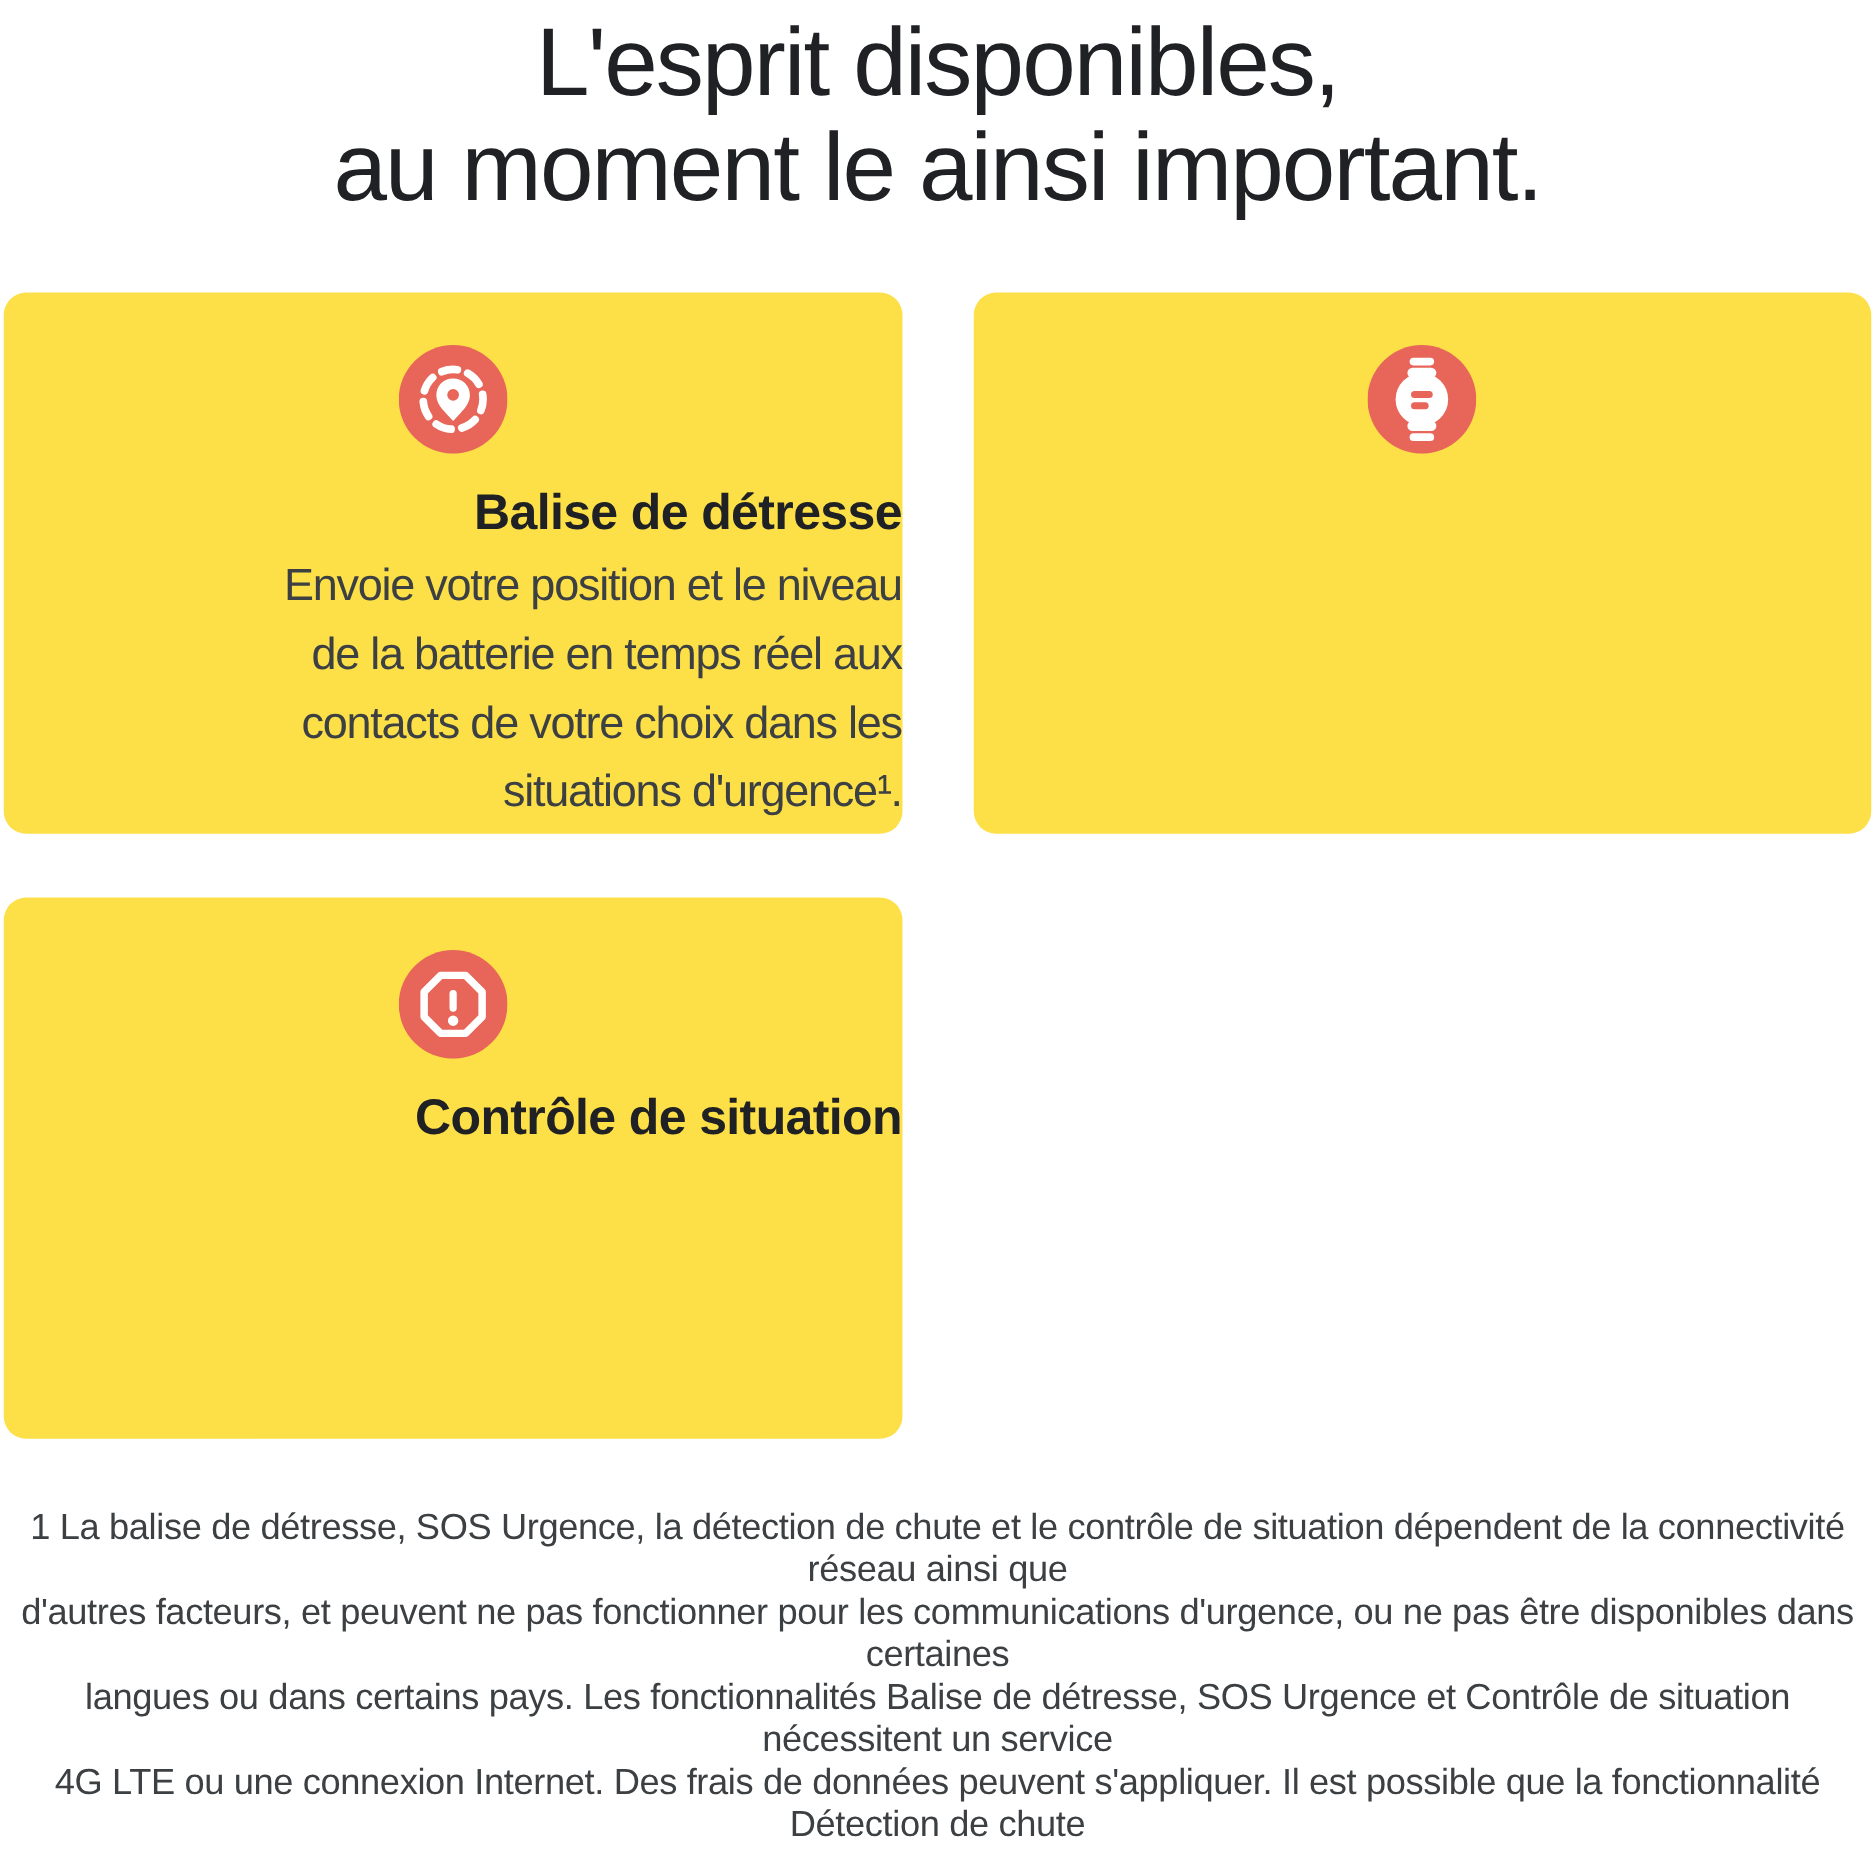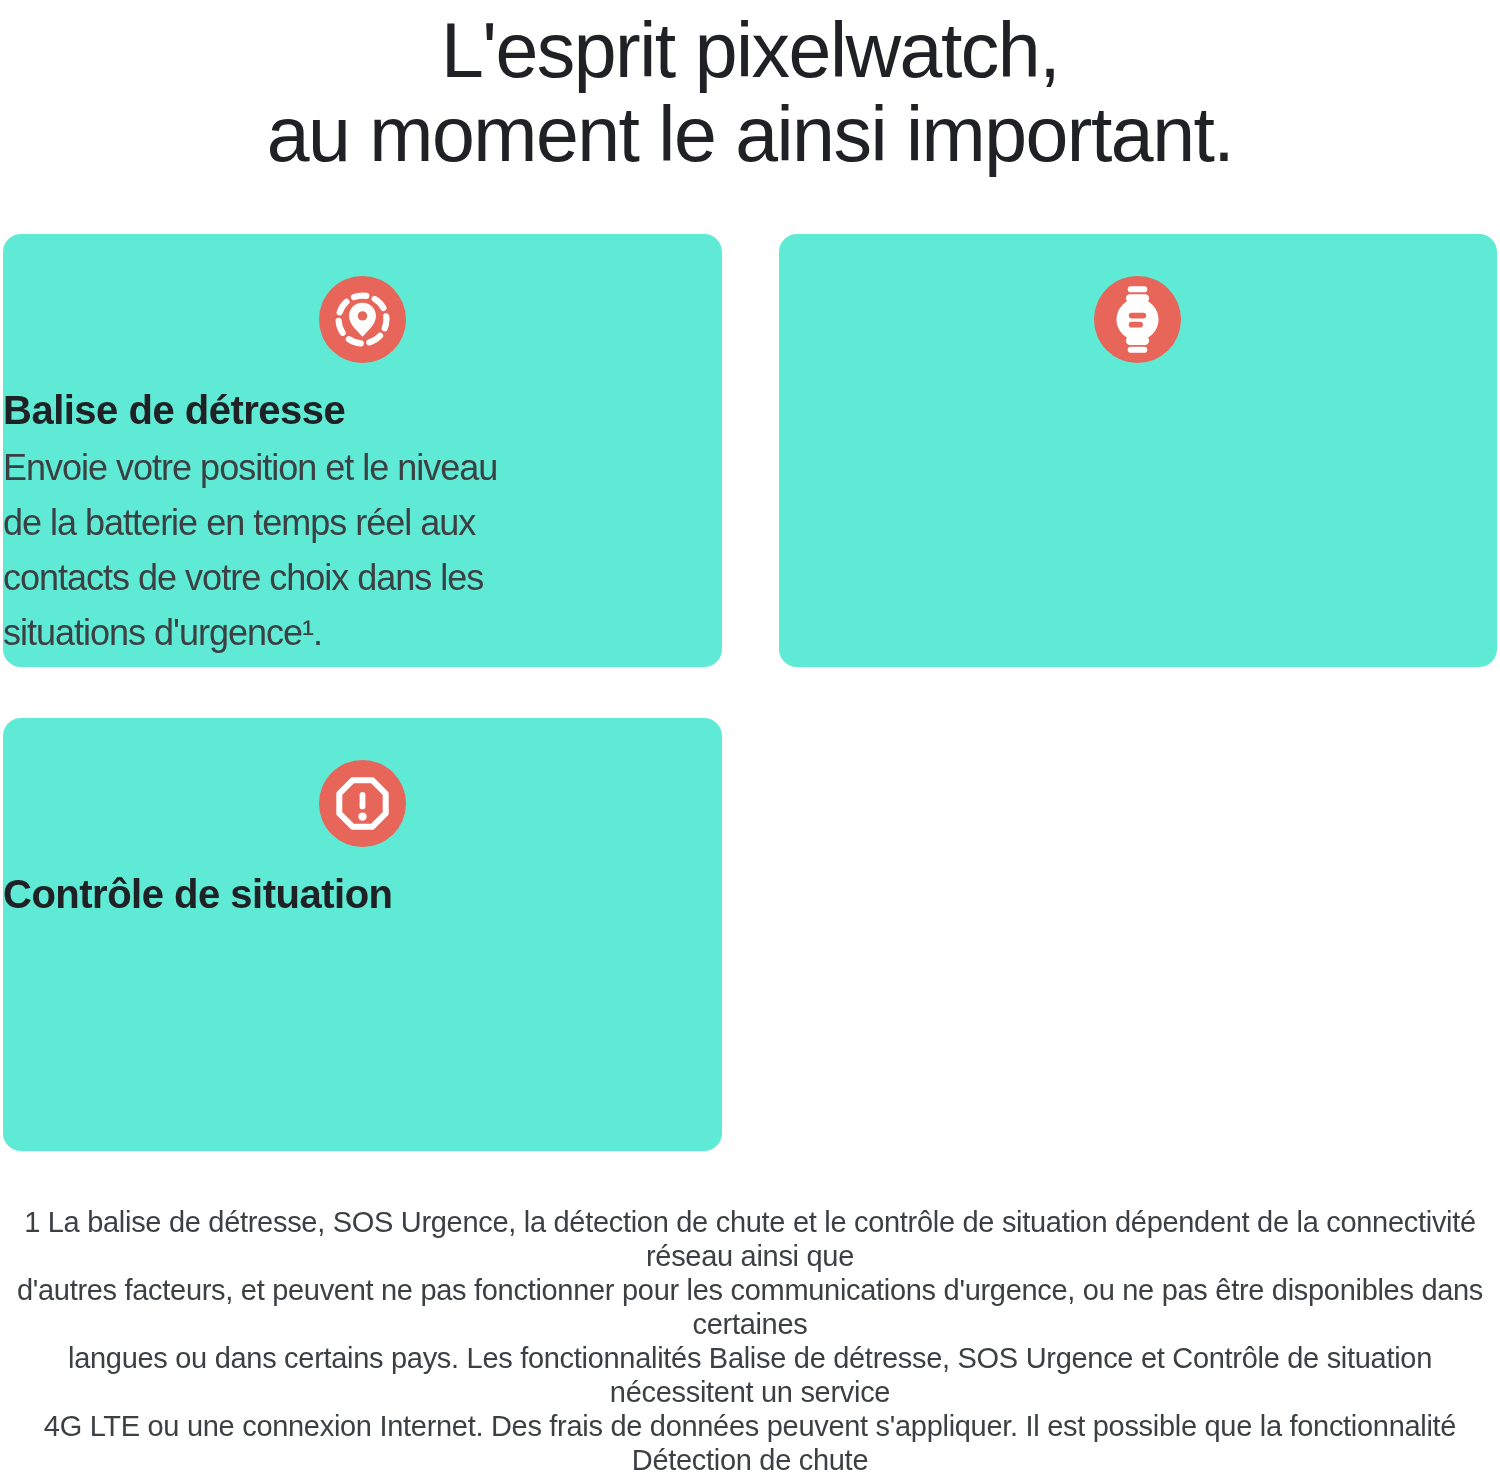--- a/index.html
+++ b/index.html
@@ -19,24 +19,24 @@
     color:#202124;
   }
   .feature-grid {
     display:grid;
     grid-template-columns:1fr 1fr;
     column-gap:57px;
     row-gap:51px;
     margin:58px 3px 0 3px;
   }
   .card {
-    background:#5eead4;
+    background:#fde047;
     border-radius:18px;
     height:433px;
-    text-align:left;
+    text-align:right;
     padding-top:42px;
   }
   .icon {
     width:87px; height:87px;
     display:block;
     margin:0 auto;
   }
   .card-title {
     margin-top:23px;
     font-size:40px;
@@ -63,21 +63,21 @@
     color:#3C4043;
     white-space:pre-line;
   }
 </style>
 </head>
 <body>
 
 <div>
 
   <div class="page-title">
-    <div>L'esprit pixelwatch,</div>
+    <div>L'esprit disponibles,</div>
     <div>au moment le ainsi important.</div>
   </div>
 
   <div class="feature-grid">
 
     <div class="card">
       <svg class="icon" viewBox="0 0 48 48" aria-hidden="true">
         <circle cx="24" cy="24" r="24" fill="#E8655A"></circle>
         <circle cx="24" cy="24" r="13.2" fill="none" stroke="#ffffff" stroke-width="3.4" stroke-dasharray="7 4.8" stroke-dashoffset="2" stroke-linecap="round"></circle>
         <path d="M24 14.8c-4.3 0-7.4 3.2-7.4 7.3 0 2.9 1.6 5.3 4.2 8l3.2 3.4 3.2-3.4c2.6-2.7 4.2-5.1 4.2-8 0-4.1-3.1-7.3-7.4-7.3z" fill="#ffffff"></path>

